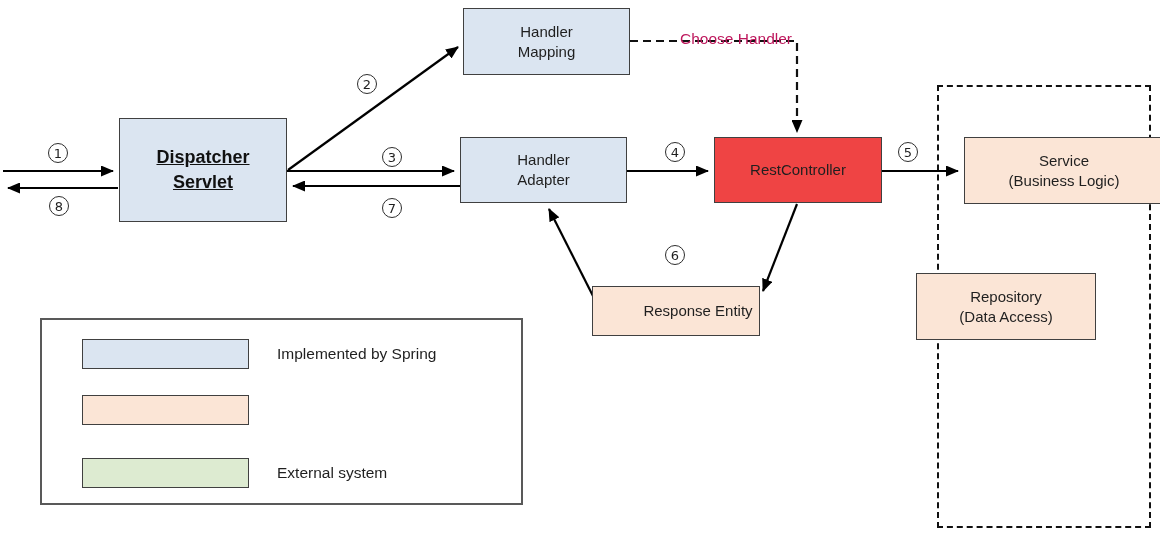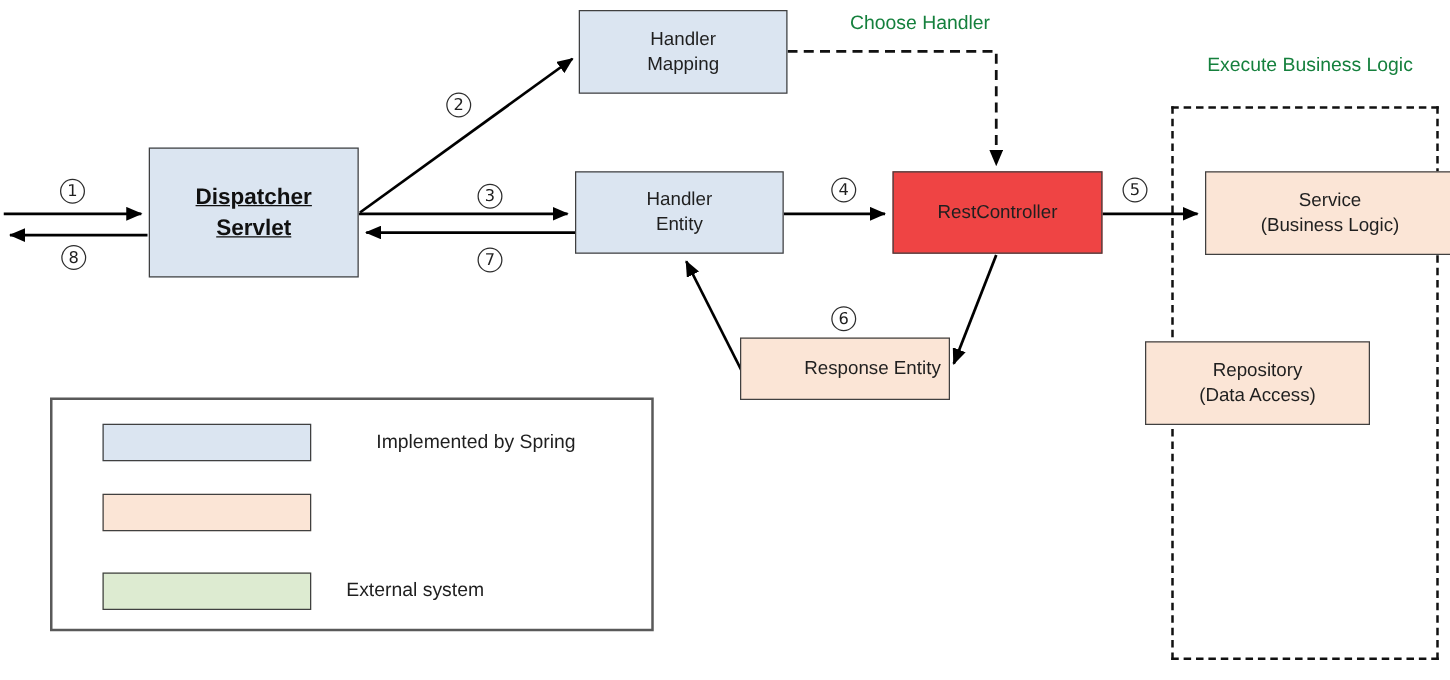--- a/index.html
+++ b/index.html
@@ -51,23 +51,24 @@
     position: absolute;
     z-index: 0;
     border: 2px dashed #111111;
     box-sizing: border-box;
     background: transparent;
   }
   .annotation {
     position: absolute;
     z-index: 2;
     font-size: 15.5px;
-    color: #15803d;
+    color: #be185d;
     white-space: nowrap;
     transform: translateX(-50%);
+    margin-top: 20px;
   }
   .step {
     position: absolute;
     z-index: 3;
     width: 20px;
     height: 20px;
     border: 1.4px solid #2d2d2d;
     border-radius: 50%;
     box-sizing: border-box;
     display: flex;
@@ -119,43 +120,42 @@
     <line x1="287" y1="171" x2="454" y2="171" stroke="#000" stroke-width="2.2" marker-end="url(#ah)"></line>
     <line x1="460" y1="186" x2="293" y2="186" stroke="#000" stroke-width="2.2" marker-end="url(#ah)"></line>
     <line x1="627" y1="171" x2="708" y2="171" stroke="#000" stroke-width="2.2" marker-end="url(#ah)"></line>
     <line x1="882" y1="171" x2="958" y2="171" stroke="#000" stroke-width="2.2" marker-end="url(#ah)"></line>
     <line x1="797" y1="204" x2="763" y2="291" stroke="#000" stroke-width="2.2" marker-end="url(#ah)"></line>
     <line x1="593" y1="296" x2="549" y2="209" stroke="#000" stroke-width="2.2" marker-end="url(#ah)"></line>
     <path d="M630,41 L797,41 L797,132" fill="none" stroke="#111" stroke-width="2.2" stroke-dasharray="8 5" marker-end="url(#ah)"></path>
   </svg>
 
   <div class="dashed-group" style="left:937px; top:85px; width:214px; height:443px;"></div>
-  <div class="annotation" style="left:1048px; top:44px;">Execute Business Logic</div>
   <div class="annotation" style="left:736px; top:10px;">Choose Handler</div>
 
   <div class="node big" style="left: 119px; top: 118px; width: 168px; height: 104px; background-color: rgb(219, 229, 241);">
     <div>Dispatcher</div>
     <div>Servlet</div>
   </div>
 
   <div class="node" style="left: 463px; top: 8px; width: 167px; height: 67px; background-color: rgb(219, 229, 241);">
     <div>Handler</div>
     <div>Mapping</div>
   </div>
 
   <div class="node" style="left: 460px; top: 137px; width: 167px; height: 66px; background-color: rgb(219, 229, 241);">
     <div>Handler</div>
-    <div>Entity</div>
+    <div>Adapter</div>
   </div>
 
   <div class="node" style="left: 714px; top: 137px; width: 168px; height: 66px; background-color: #ef4444;">
     <div>RestController</div>
   </div>
 
-  <div class="node" style="left: 592px; top: 270px; width: 168px; height: 50px; background-color: rgb(251, 229, 214); padding-left: 44px;">
+  <div class="node" style="left: 592px; top: 286px; width: 168px; height: 50px; background-color: rgb(251, 229, 214); padding-left: 44px;">
     <div>Response Entity</div>
   </div>
 
   <div class="node" style="left: 964px; top: 137px; width: 200px; height: 67px; background-color: rgb(251, 229, 214);">
     <div>Service</div>
     <div>(Business Logic)</div>
   </div>
 
   <div class="node" style="left: 916px; top: 273px; width: 180px; height: 67px; background-color: rgb(251, 229, 214);">
     <div>Repository</div>
@@ -167,21 +167,21 @@
   <span class="step" style="left:367px; top:84px;">2</span>
   <span class="step" style="left:392px; top:157px;">3</span>
   <span class="step" style="left:675px; top:152px;">4</span>
   <span class="step" style="left:908px; top:152px;">5</span>
   <span class="step" style="left:675px; top:255px;">6</span>
   <span class="step" style="left:392px; top:208px;">7</span>
   <span class="step" style="left:59px;  top:206px;">8</span>
 
   <div class="legend" style="left:40px; top:318px; width:483px; height:187px;">
     <div class="swatch" style="left: 40px; top: 19px; background-color: rgb(219, 229, 241);"></div>
-    <div class="legend-label" style="top:34px;margin-left:24px;">Implemented by Spring</div>
+    <div class="legend-label" style="top:34px;">Implemented by Spring</div>
 
     <div class="swatch" style="left: 40px; top: 75px; background-color: rgb(251, 229, 214);"></div>
 
     <div class="swatch" style="left: 40px; top: 138px; background-color: rgb(221, 235, 209);"></div>
     <div class="legend-label" style="top:153px;">External system</div>
   </div>
 
 </div>
 
 </body></html>

